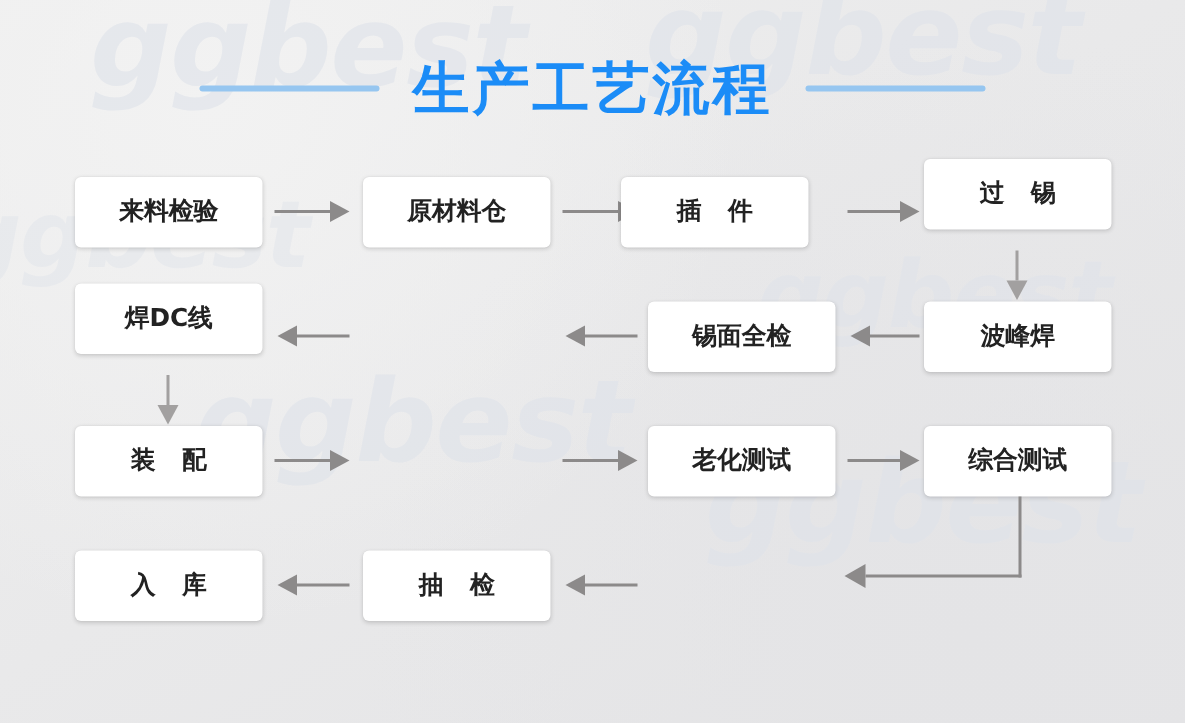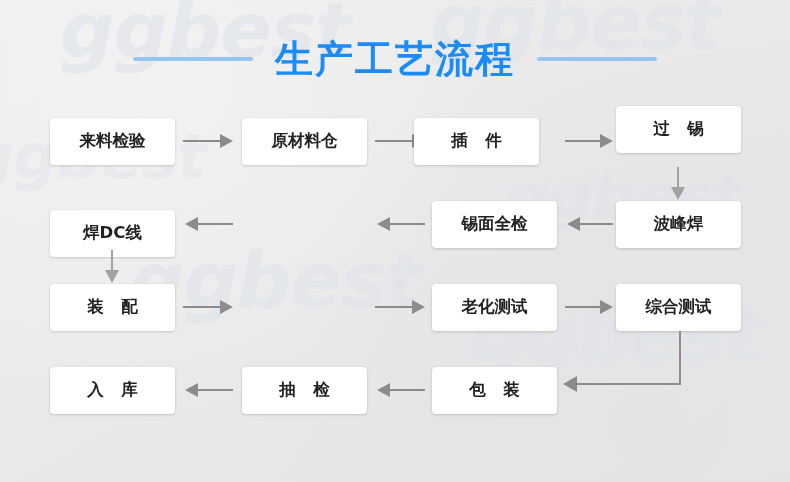--- a/index.html
+++ b/index.html
@@ -210,21 +210,21 @@
     </div>
     <div class="node" style="left:616px; top:106px;">
       <span class="node-label spaced">过 锡</span>
     </div>
 
     <div class="arrow-v" style="left:670px; top:167px; height:33px;">
       <span class="shaft-v"></span>
       <span class="head-v"></span>
     </div>
 
-    <div class="node" style="left:50px;  top:210px;">
+    <div class="node" style="left:50px;  top:189px;">
       <span class="node-label">焊DC线</span>
     </div>
     <div class="arrow-h left" style="left:185px; top:216px; width:48px;">
       <span class="head"></span>
       <span class="shaft"></span>
     </div>
     <div class="arrow-h left" style="left:377px; top:216px; width:48px;">
       <span class="head"></span>
       <span class="shaft"></span>
     </div>
@@ -279,18 +279,15 @@
       <span class="head"></span>
       <span class="shaft"></span>
     </div>
     <div class="node" style="left:242px; top:367px;">
       <span class="node-label spaced">抽 检</span>
     </div>
     <div class="arrow-h left" style="left:377px; top:382px; width:48px;">
       <span class="head"></span>
       <span class="shaft"></span>
     </div>
-    <div class="node" style="left:432px; top:367px;">
-      <span class="node-label spaced">包 装</span>
-    </div>
 
   </div>
 </div>
 
 </body></html>

